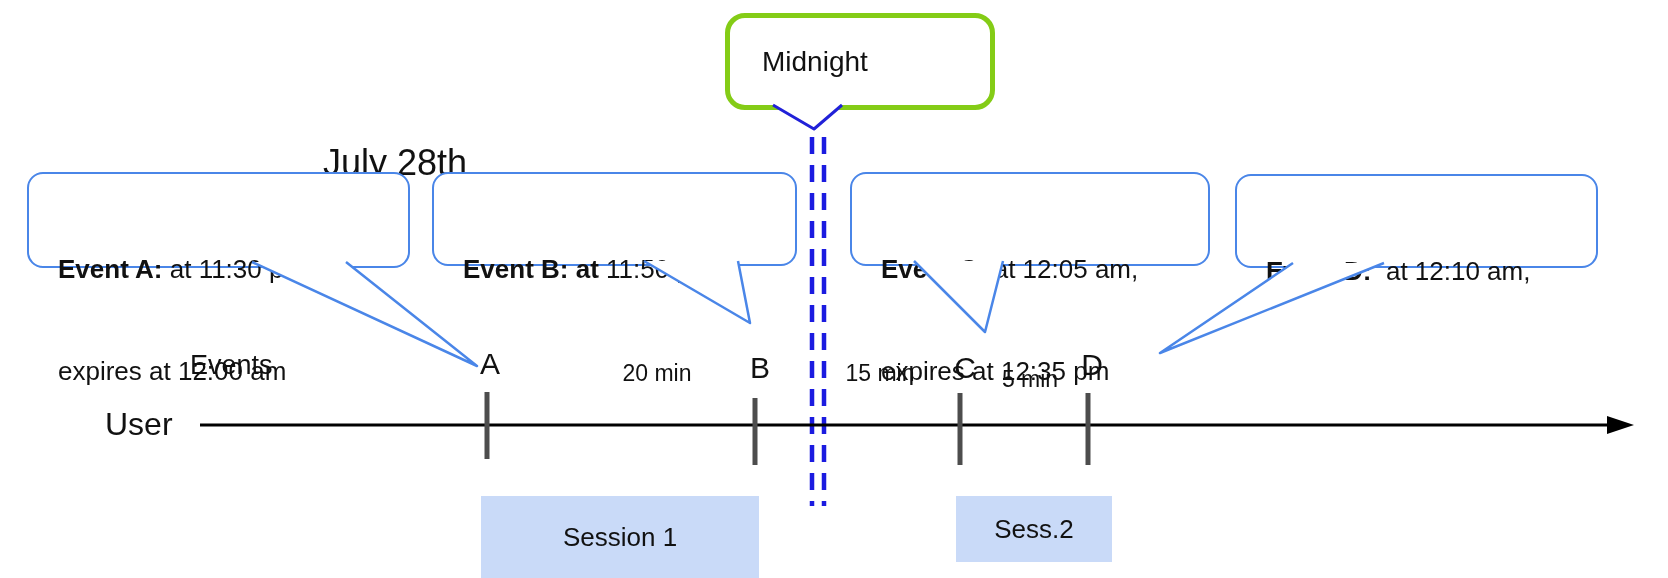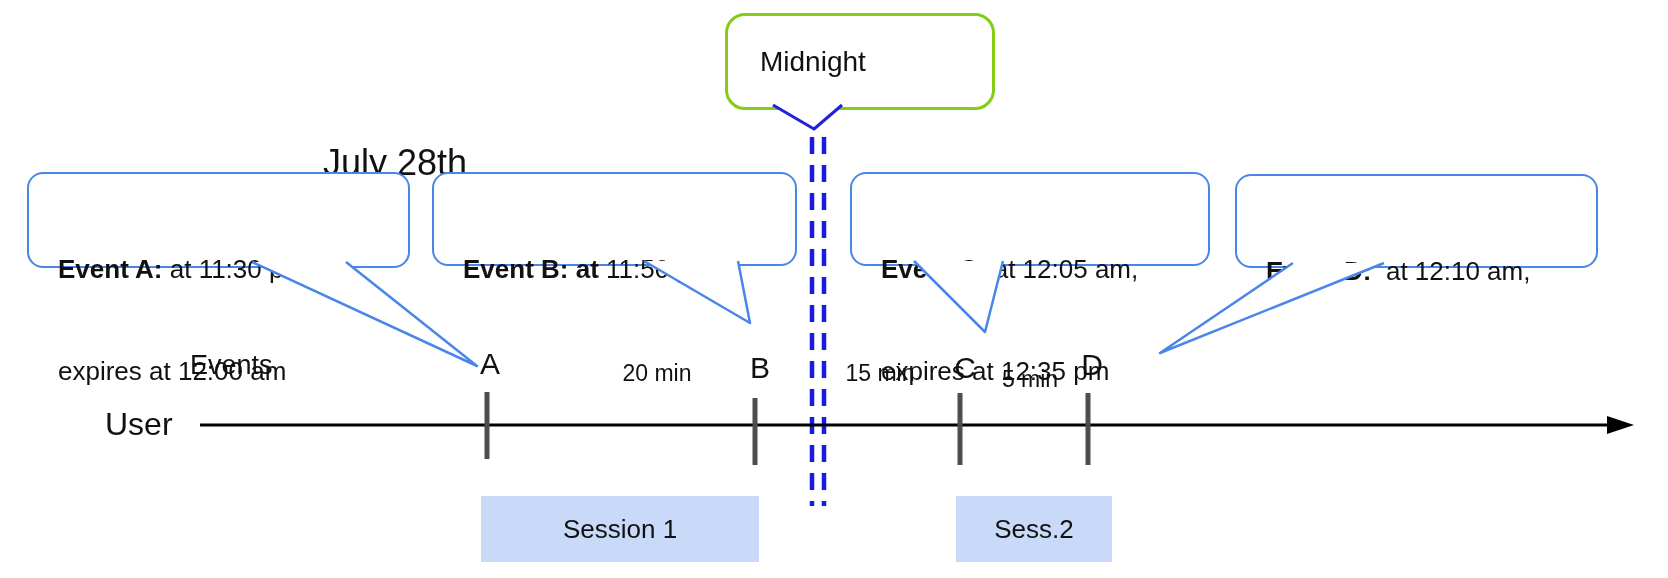--- a/index.html
+++ b/index.html
@@ -20,21 +20,21 @@
     white-space:pre-wrap; z-index:1;
   }
   .bubble .bl { font-weight:bold; }
   .bubble-a { left:27px;   top:172px; width:383px; height:96px; }
   .bubble-b { left:432px;  top:172px; width:365px; height:94px; }
   .bubble-c { left:850px;  top:172px; width:360px; height:94px; }
   .bubble-d { left:1235px; top:174px; width:363px; height:94px; }
 
   .bubble-midnight {
     position:absolute; left:725px; top:13px; width:270px; height:97px;
-    background:#fff; box-sizing:border-box; border:3px solid #84cc16;
+    background:#fff; box-sizing:border-box; border:5px solid #84cc16;
     border-radius:20px; font-size:28px; display:flex; align-items:center;
     padding-left:32px; z-index:1;
   }
 
   .overlay { position:absolute; left:0; top:0; z-index:2; pointer-events:none; }
 
   .tick-label { position:absolute; font-size:30px; transform:translateX(-50%); z-index:3; }
   .tl-a { left:490px;  top:347px; }
   .tl-b { left:760px;  top:351px; }
   .tl-c { left:965px;  top:351px; }
@@ -42,21 +42,21 @@
 
   .interval { position:absolute; font-size:23px; transform:translateX(-50%); z-index:3; }
   .iv-20 { left:657px;  top:360px; }
   .iv-15 { left:880px;  top:360px; }
   .iv-5  { left:1030px; top:366px; }
 
   .session {
     position:absolute; background:#c9daf8; display:flex; align-items:center;
     justify-content:center; font-size:26px; color:#111; z-index:1;
   }
-  .session-1 { left:481px; top:496px; width:278px; height:66px; }
+  .session-1 { left:481px; top:496px; width:278px; height:82px; }
   .session-2 { left:956px; top:496px; width:156px; height:66px; }
 </style>
 </head>
 <body>
 
 <div class="scene">
 
   <div class="abs date-label" style="left:323px; top:102px;">July 28th</div>
 
   <div class="bubble-midnight">

